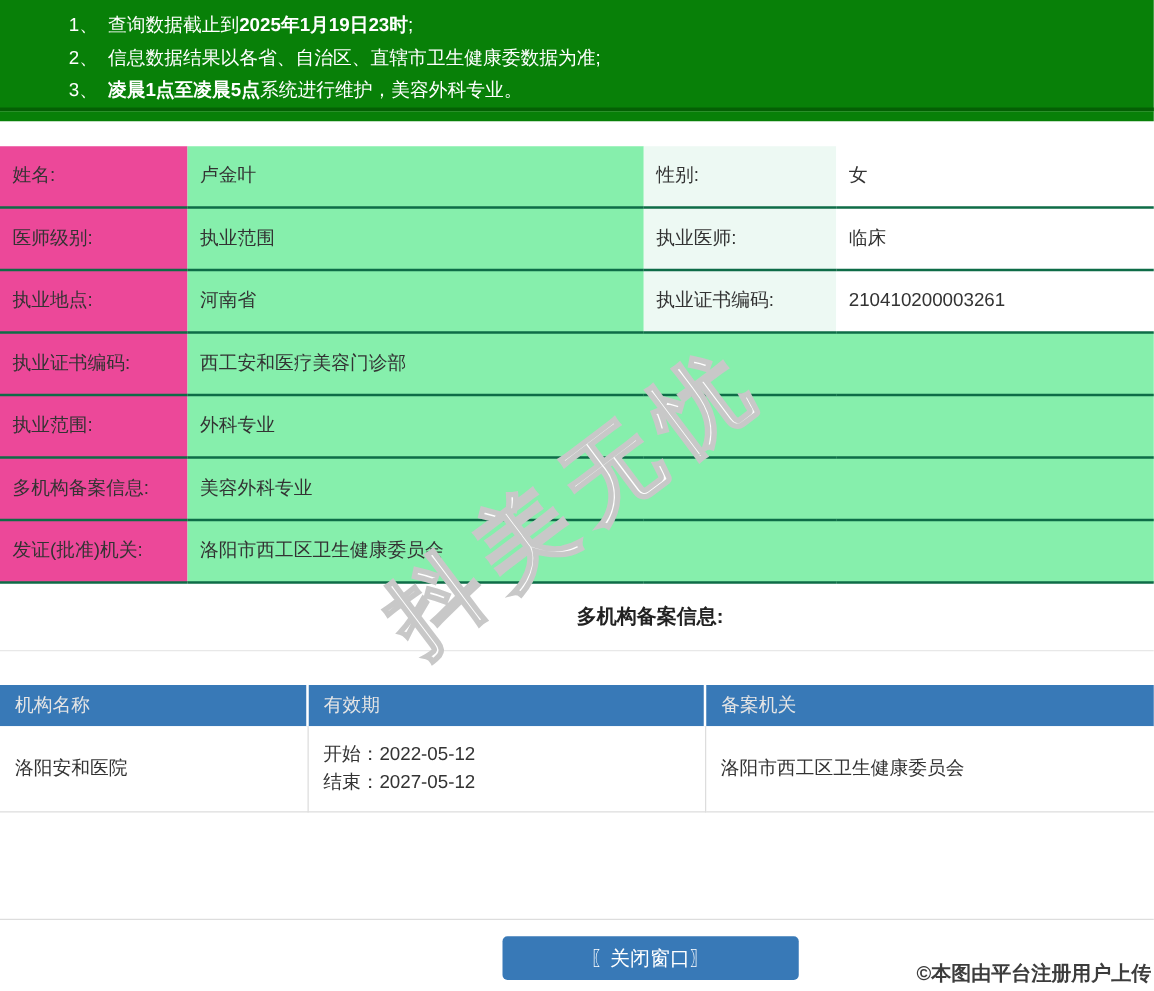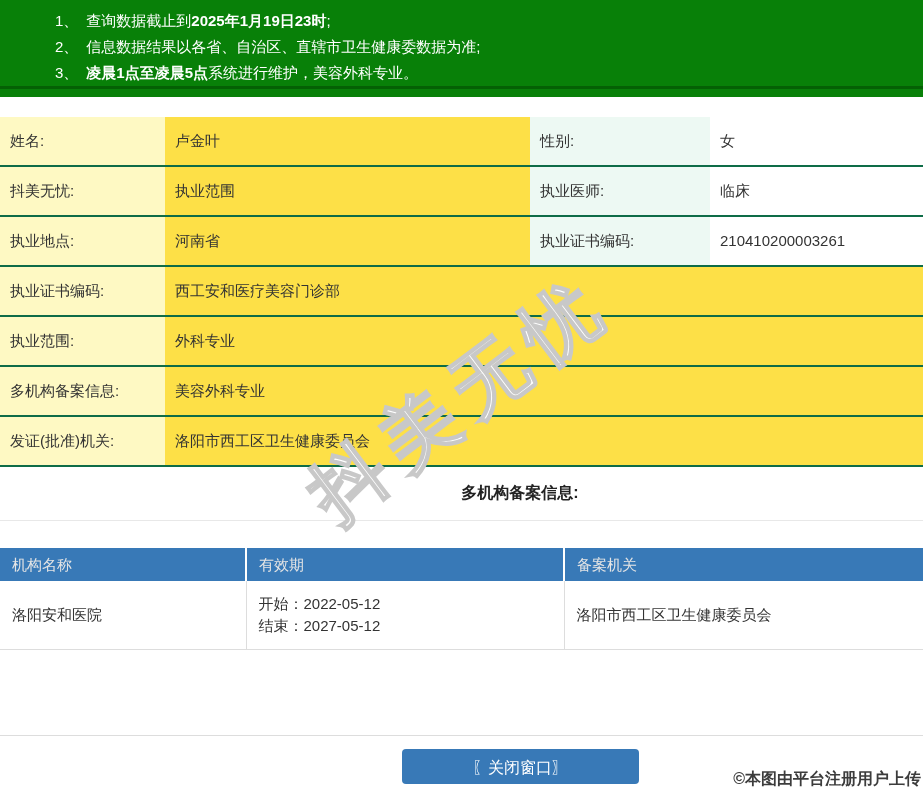--- a/index.html
+++ b/index.html
@@ -21,23 +21,23 @@
   .banner .line { padding-left: 55px; line-height: 26px; white-space: nowrap; }
   .banner .num { margin-right: 8px; }
   .banner-strip { background: #088008; height: 8px; }
 
   
   table.info { width: 1040px; border-collapse: collapse; margin-top: 20px; font-size: 15px; }
   table.info td {
     border-bottom: 2px solid #0e6c47;
     padding: 15px 10px; line-height: 18px; vertical-align: middle;
   }
-  table.info td.lbl  { width: 110px; background: #fef9c3; padding-right: 45px; }
-  table.info td.val  { width: 345px; background: #fde047; }
-  table.info td.lbl2 { width: 110px; background: #edf9f3; padding-right: 60px; }
+  table.info td.lbl  { width: 110px; background: #ec4899; padding-right: 30px; }
+  table.info td.val  { width: 345px; background: #86efac; }
+  table.info td.lbl2 { width: 110px; background: #edf9f3; padding-right: 34px; }
   table.info td.val2 { background: #fff; }
 
   
   .section-head {
     width: 1040px; text-align: center;
     font-weight: bold; font-size: 16px; color: #222;
     padding: 16px 0; border-bottom: 1px solid #e8e8e8;
   }
 
   
@@ -94,21 +94,21 @@
 
   <table class="info">
     <tbody>
         <tr>
       <td class="lbl">姓名:</td>
       <td class="val">卢金叶</td>
       <td class="lbl2">性别:</td>
       <td class="val2">女</td>
     </tr>
     <tr>
-      <td class="lbl">抖美无忧:</td>
+      <td class="lbl">医师级别:</td>
       <td class="val">执业范围</td>
       <td class="lbl2">执业医师:</td>
       <td class="val2">临床</td>
     </tr>
     <tr>
       <td class="lbl">执业地点:</td>
       <td class="val">河南省</td>
       <td class="lbl2">执业证书编码:</td>
       <td class="val2">210410200003261</td>
     </tr>

